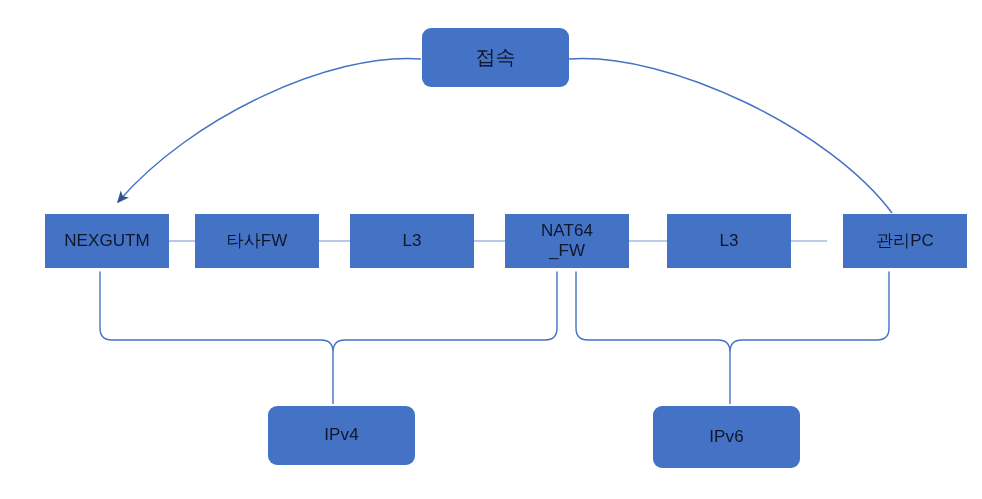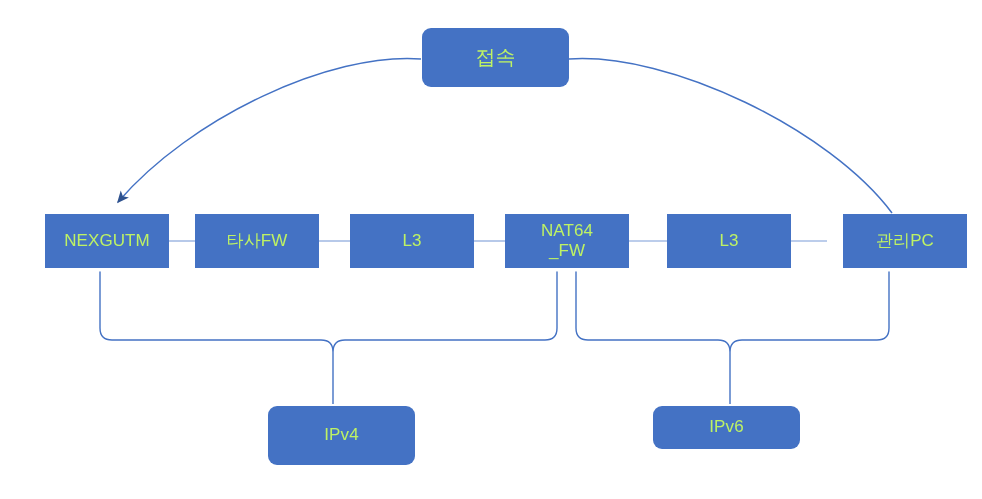--- a/index.html
+++ b/index.html
@@ -23,21 +23,21 @@
     left: 0;
     top: 0;
     width: 982px;
     height: 499px;
     pointer-events: none;
   }
   .node {
     position: absolute;
     box-sizing: border-box;
     background: #4472C4;
-    color: #bef264;
+    color: #0f172a;
     display: flex;
     align-items: center;
     justify-content: center;
     text-align: center;
     line-height: 1.18;
     white-space: pre-line;
     letter-spacing: 0.1px;
     z-index: 3;
   }
   .node-rect {
@@ -130,17 +130,17 @@
   </div>
 
   <div class="node node-rect size-primary" style="left:827px; top:214px; width:124px; height:54px;margin-left:16px;">
     <span class="node-label">관리PC</span>
   </div>
 
   <div class="node node-round size-bottombox" style="left:268px; top:406px; width:147px; height:59px;">
     <span class="node-label">IPv4</span>
   </div>
 
-  <div class="node node-round size-bottombox" style="left:653px; top:406px; width:147px; height:43px;">
+  <div class="node node-round size-bottombox" style="left:653px; top:406px; width:147px; height:62px;">
     <span class="node-label">IPv6</span>
   </div>
 
 </div>
 
 </body></html>

